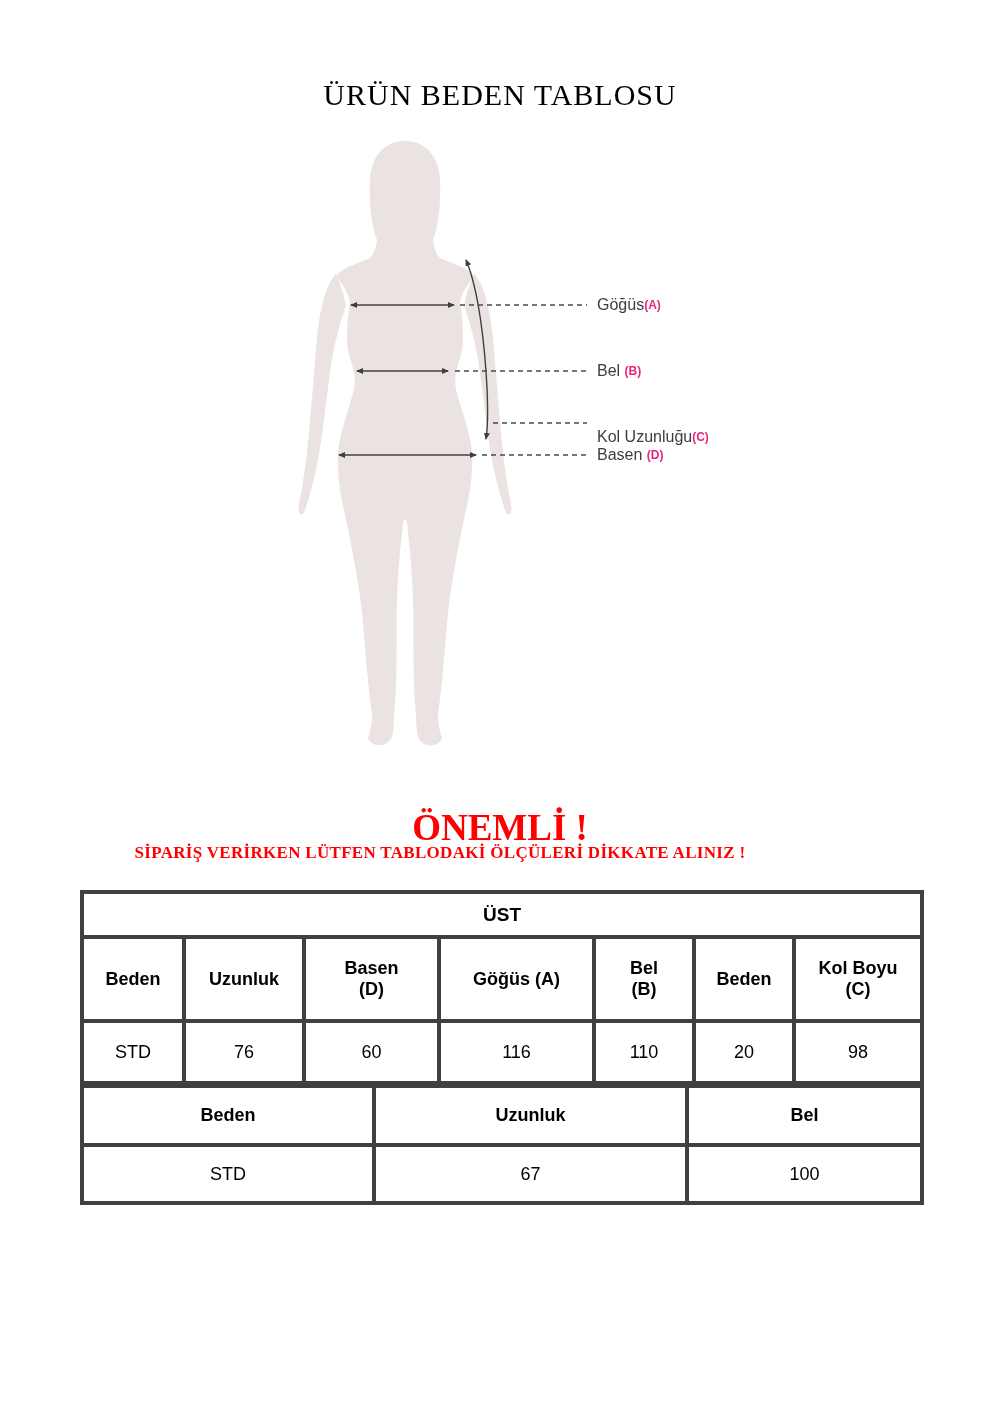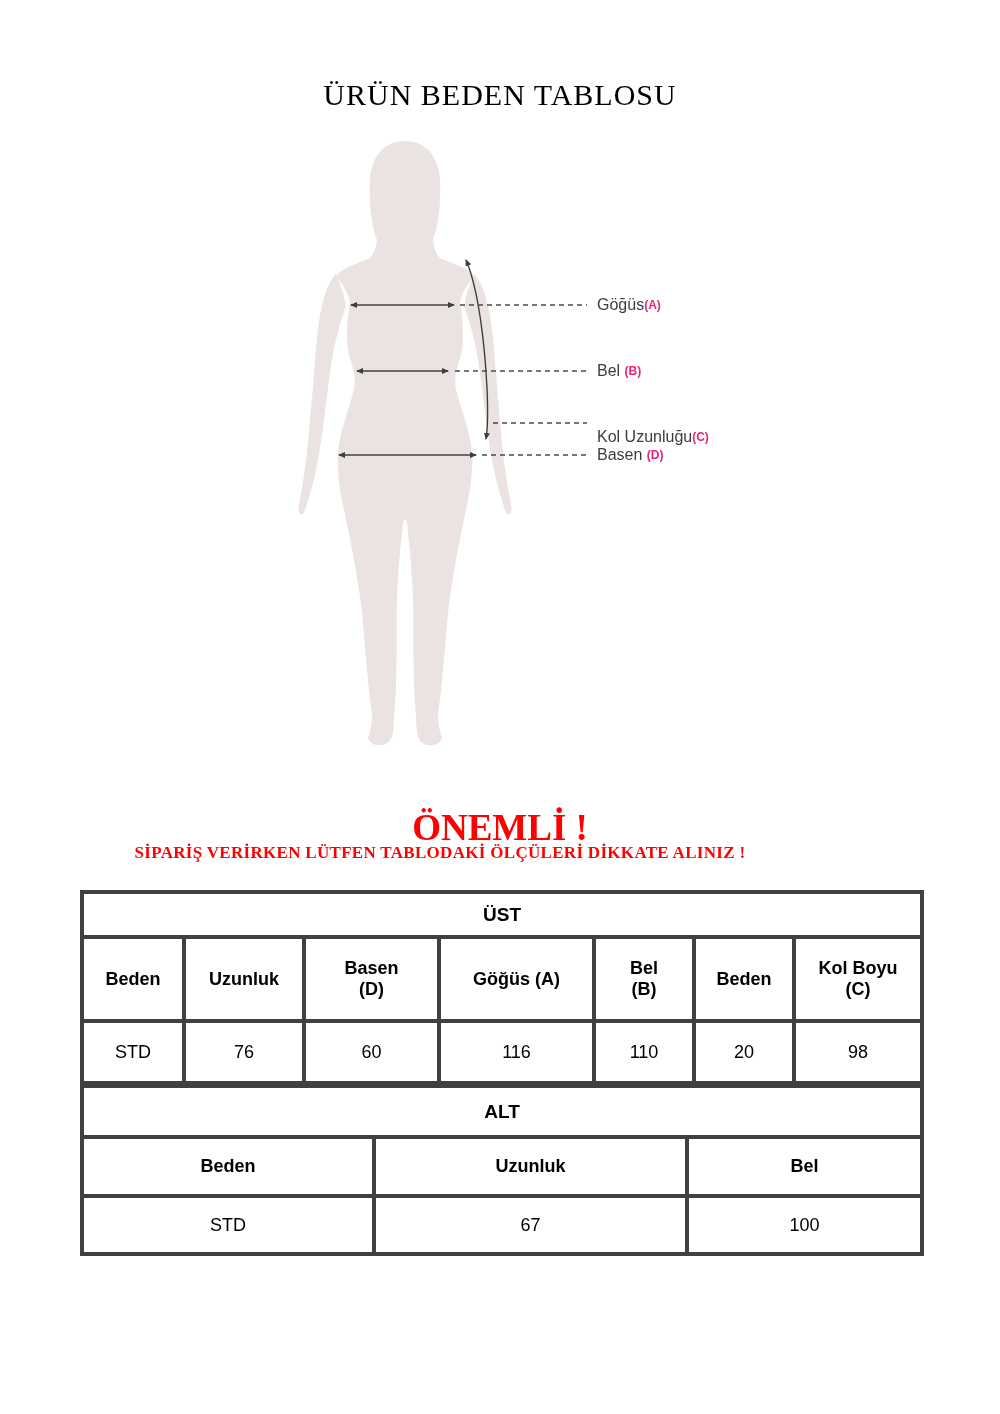--- a/index.html
+++ b/index.html
@@ -193,23 +193,20 @@
   </tbody>
     </table>
 
   <table class="tbl tbl-alt">
     <colgroup>
       <col style="width:292px">
         <col style="width:313px">
         <col style="width:235px">
     </colgroup>
     <tbody>
-        <tr class="sec">
-      <td colspan="3" class="section">ALT</td>
-    </tr>
     <tr class="head">
       <td>Beden</td>
       <td>Uzunluk</td>
       <td>Bel</td>
     </tr>
     <tr class="data">
       <td>STD</td>
       <td>67</td>
       <td>100</td>
     </tr>

